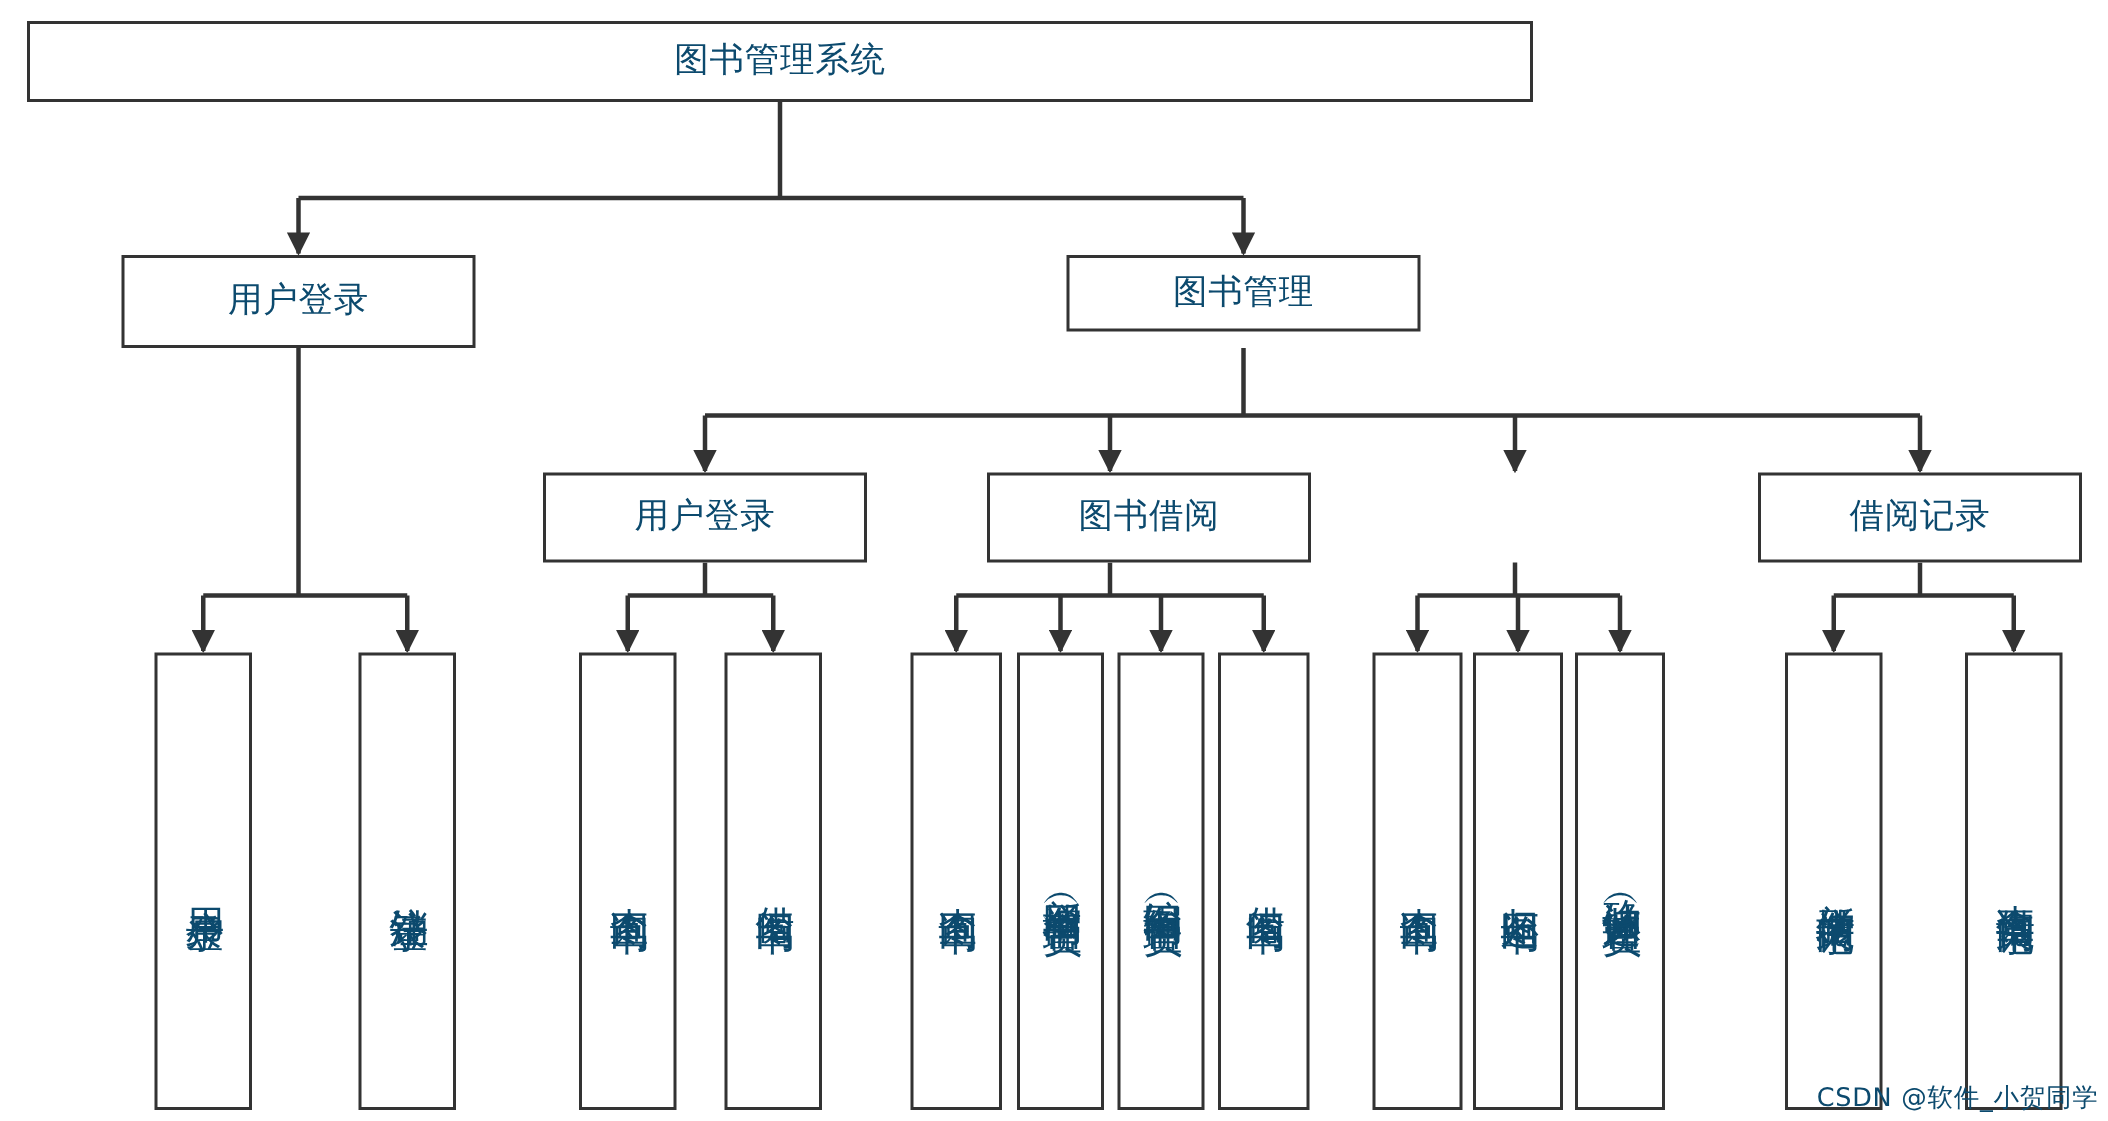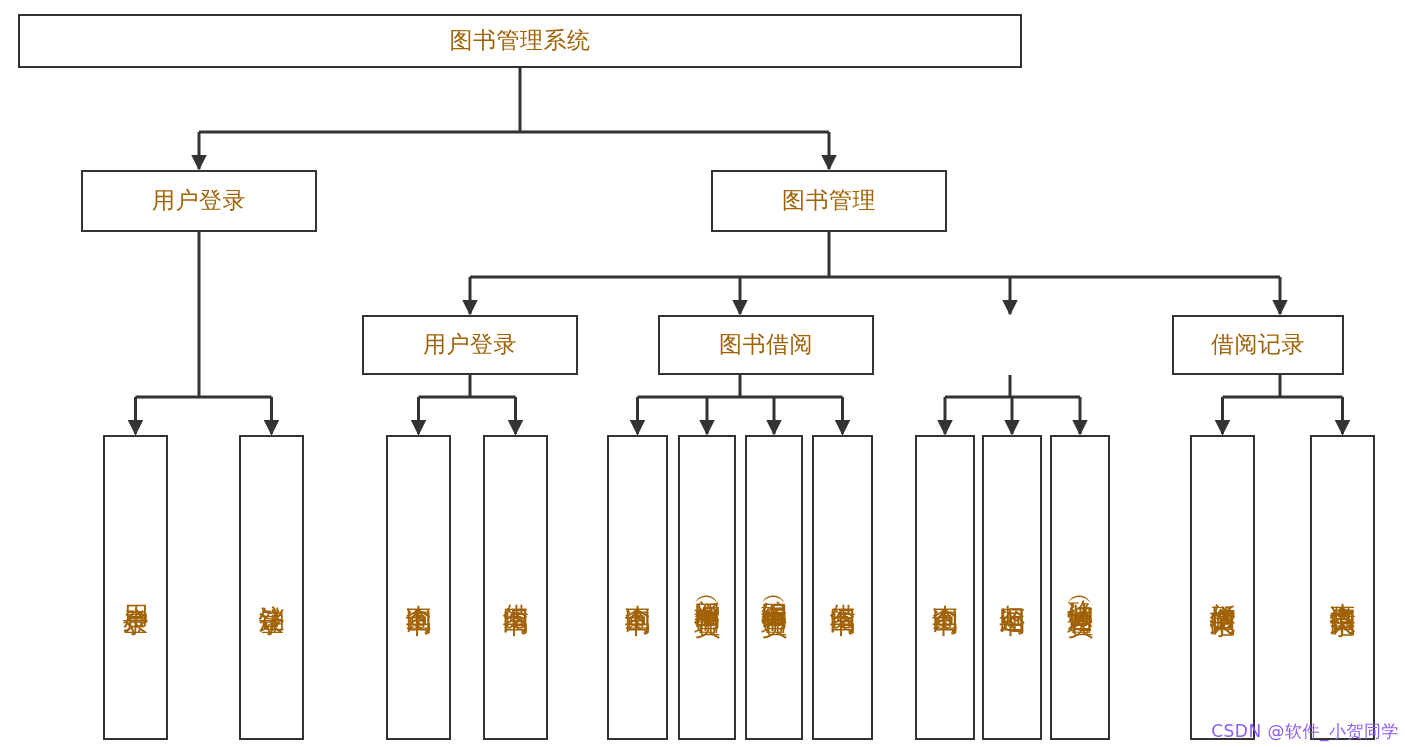--- a/index.html
+++ b/index.html
@@ -28,21 +28,21 @@
     pointer-events: none;
   }
   .node {
     position: absolute;
     box-sizing: border-box;
     border: 2.5px solid #333333;
     background: #ffffff;
     display: flex;
     align-items: center;
     justify-content: center;
-    color: #a16207;
+    color: #0c4a6e;
   }
   .node-label {
     text-align: center;
     line-height: 1.12;
     letter-spacing: 0.5px;
     white-space: pre-wrap;
   }
   .node.horizontal .node-label {
     font-size: 23px;
   }
@@ -59,21 +59,21 @@
     font-size: 26px;
     line-height: 1.05;
     letter-spacing: 2px;
     max-height: 280px;
   }
   .watermark {
     position: absolute;
     right: 6px;
     bottom: 4px;
     font-size: 17px;
-    color: #8b5cf6;
+    color: #0c4a6e;
     letter-spacing: 0.5px;
     white-space: nowrap;
     font-family: "DejaVu Sans", "Liberation Sans", sans-serif;
     text-align: center;
   }
 </style>
 </head>
 <body>
 
 <div id="diagram-root">
@@ -121,31 +121,31 @@
       </g>
   </svg>
 
   <div class="node root horizontal" style="left: 18px; top: 14px; width: 1004px; height: 54px;">
     <span class="node-label">图书管理系统</span>
   </div>
 
   <div class="node horizontal" style="left: 81px; top: 170px; width: 236px; height: 62px;">
     <span class="node-label">用户登录</span>
   </div>
-  <div class="node horizontal" style="left: 711px; top: 170px; width: 236px; height: 62px;">
+  <div class="node horizontal" style="left: 711px; top: 170px; width: 236px; height: 51px;">
     <span class="node-label">图书管理</span>
   </div>
 
   <div class="node horizontal" style="left: 362px; top: 315px; width: 216px; height: 60px;">
     <span class="node-label">用户登录</span>
   </div>
   <div class="node horizontal" style="left: 658px; top: 315px; width: 216px; height: 60px;">
     <span class="node-label">图书借阅</span>
   </div>
-  <div class="node horizontal" style="left: 1172px; top: 315px; width: 172px; height: 60px;">
+  <div class="node horizontal" style="left: 1172px; top: 315px; width: 216px; height: 60px;">
     <span class="node-label">借阅记录</span>
   </div>
 
   <div class="node vertical" style="left: 103px; top: 435px; width: 65px; height: 305px;">
     <span class="node-label">用户登录</span>
   </div>
   <div class="node vertical" style="left: 239px; top: 435px; width: 65px; height: 305px;">
     <span class="node-label">注销登录</span>
   </div>
 

